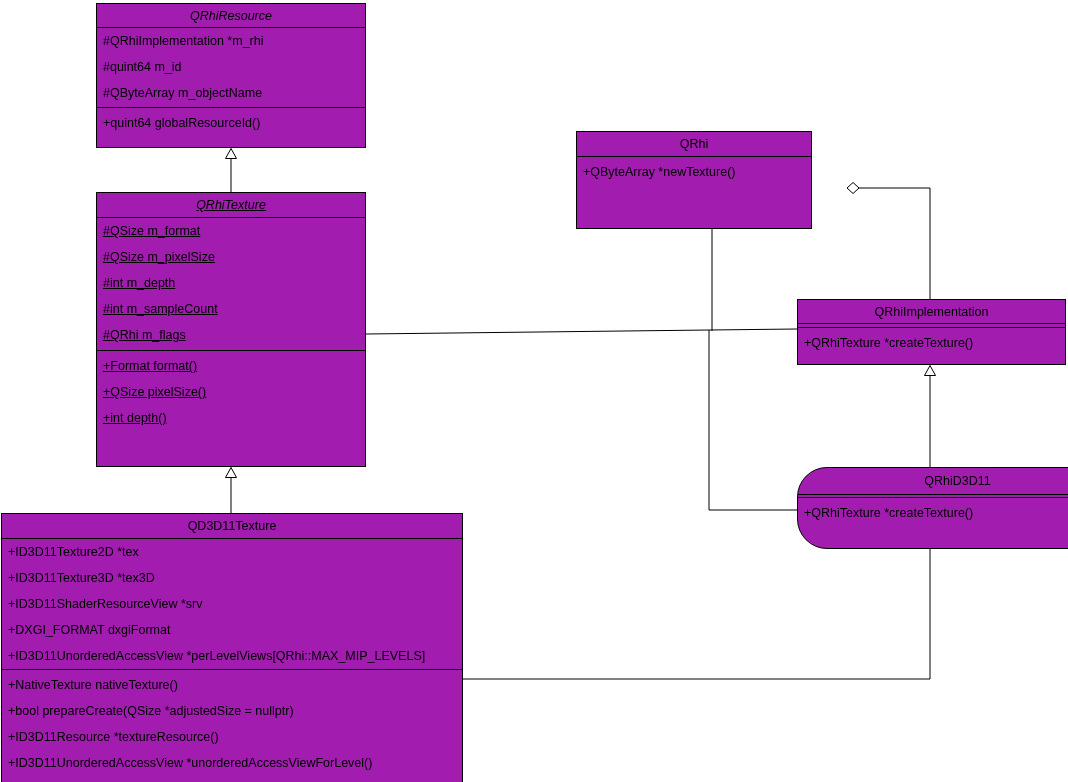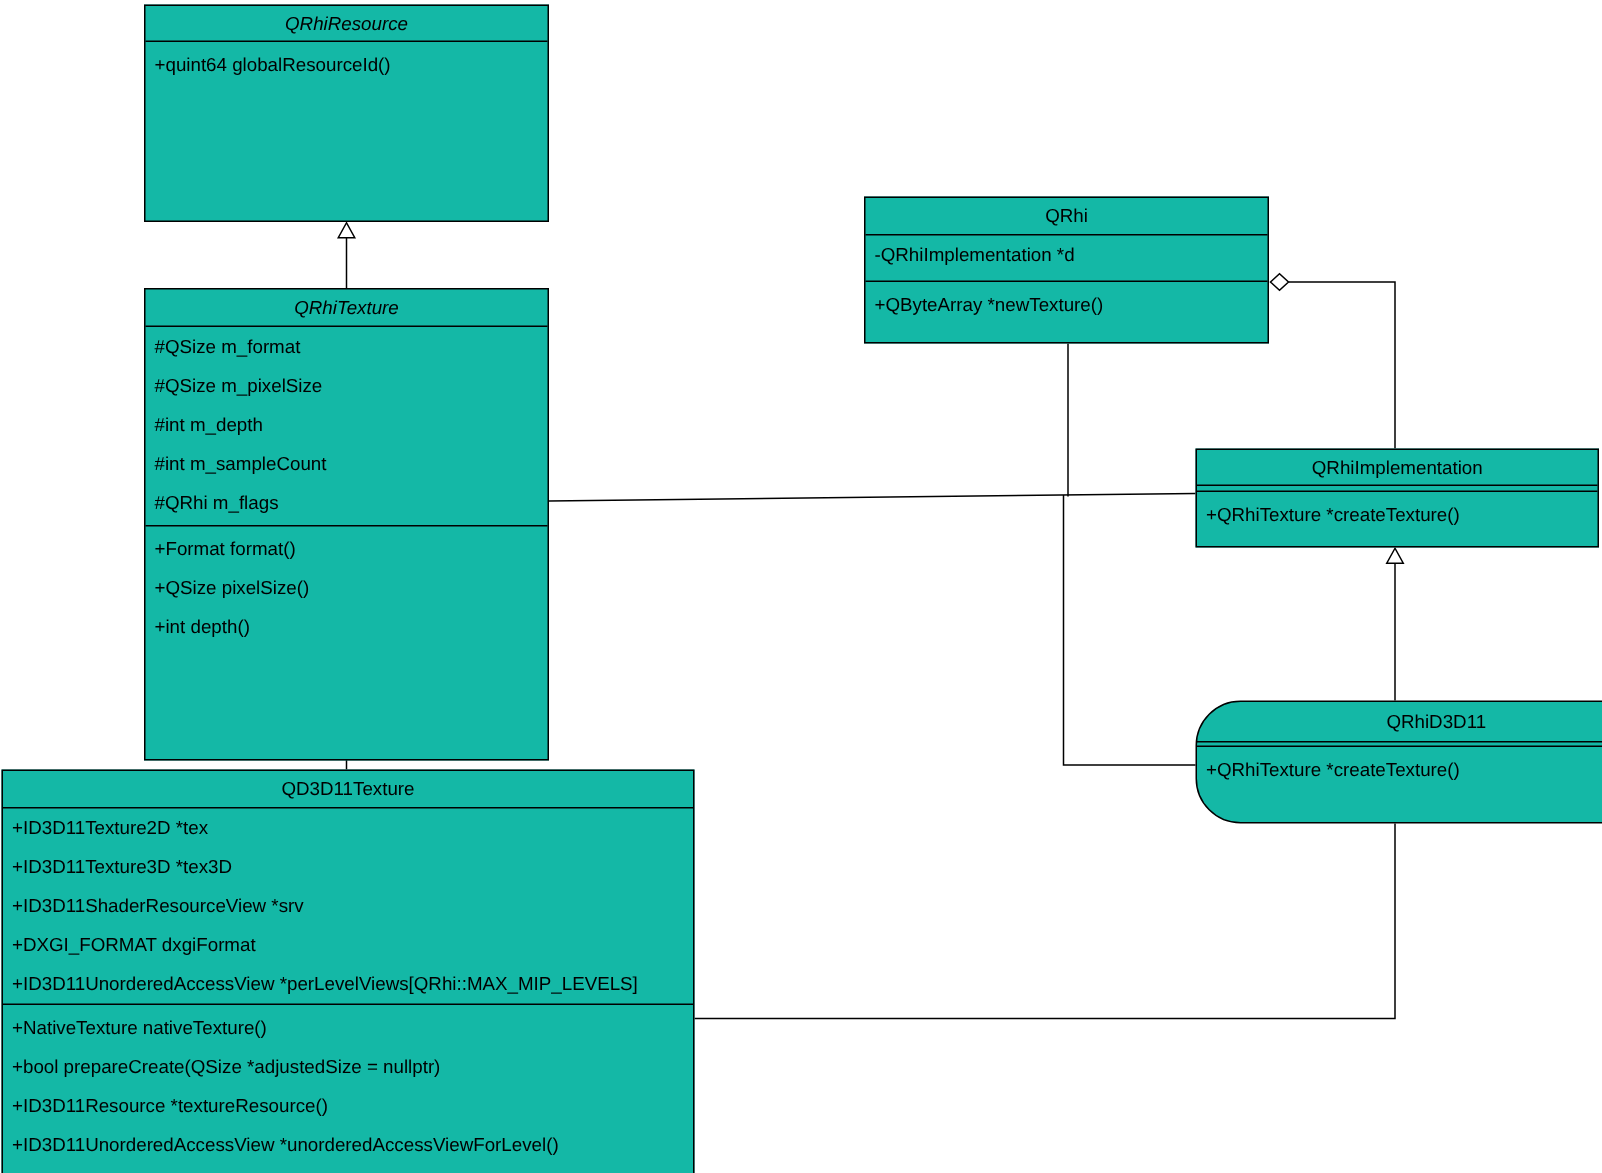--- a/index.html
+++ b/index.html
@@ -6,21 +6,21 @@
   #canvas {
     position:relative;
     width:1068px; height:782px;
     background:#ffffff;
     font-family:"Liberation Sans", sans-serif;
     overflow:hidden;
   }
   #connectors { position:absolute; left:0; top:0; width:1068px; height:782px; }
   .uml-class {
     position:absolute;
-    background:#14b8a6;
+    background:#a21caf;
     border:1px solid #000000;
     box-sizing:border-box;
     display:flex; flex-direction:column;
     font-size:12.5px; color:#000000;justify-content:center;
   }
   .uml-title {
     border-bottom:1px solid #000000;
     box-sizing:border-box;
     display:flex; align-items:center; justify-content:center;
     flex:0 0 auto;
@@ -71,46 +71,48 @@
 
     <line x1="712" y1="229" x2="712" y2="331" stroke="#000" stroke-width="1"></line>
 
     <path d="M709,330 L709,510 L797,510" fill="none" stroke="#000" stroke-width="1"></path>
 
     <path d="M463,679 L930,679 L930,549" fill="none" stroke="#000" stroke-width="1"></path>
   </svg>
 
   <div class="uml-class" style="left:96px; top:3px; width:270px; height:145px;">
     <div class="uml-title abstract" style="height:24px;">QRhiResource</div>
+    <div class="uml-attrs" style="height:80px;">
+      <div class="uml-row">#QRhiImplementation *m_rhi</div>
+      <div class="uml-row">#quint64 m_id</div>
+      <div class="uml-row">#QByteArray m_objectName</div>
+    </div>
     <div class="uml-methods">
       <div class="uml-row">+quint64 globalResourceId()</div>
     </div>
   </div>
 
-  <div class="uml-class" style="left:96px; top:192px; width:270px; height:315px;">
+  <div class="uml-class" style="left:96px; top:192px; width:270px; height:275px;text-decoration:underline;">
     <div class="uml-title abstract" style="height:25px;">QRhiTexture</div>
     <div class="uml-attrs" style="height:133px;">
       <div class="uml-row">#QSize m_format</div>
       <div class="uml-row">#QSize m_pixelSize</div>
       <div class="uml-row">#int m_depth</div>
       <div class="uml-row">#int m_sampleCount</div>
       <div class="uml-row">#QRhi m_flags</div>
     </div>
     <div class="uml-methods">
       <div class="uml-row">+Format format()</div>
       <div class="uml-row">+QSize pixelSize()</div>
       <div class="uml-row">+int depth()</div>
     </div>
   </div>
 
-  <div class="uml-class" style="left:576px; top:131px; width:270px; height:98px;">
+  <div class="uml-class" style="left:576px; top:131px; width:236px; height:98px;">
     <div class="uml-title" style="height:25px;">QRhi</div>
-    <div class="uml-attrs" style="height:31px;">
-      <div class="uml-row">-QRhiImplementation *d</div>
-    </div>
     <div class="uml-methods">
       <div class="uml-row">+QByteArray *newTexture()</div>
     </div>
   </div>
 
   <div class="uml-class" style="left:797px; top:299px; width:269px; height:66px;">
     <div class="uml-title" style="height:24px;">QRhiImplementation</div>
     <div class="uml-attrs" style="height:4px;"></div>
     <div class="uml-methods">
       <div class="uml-row">+QRhiTexture *createTexture()</div>

